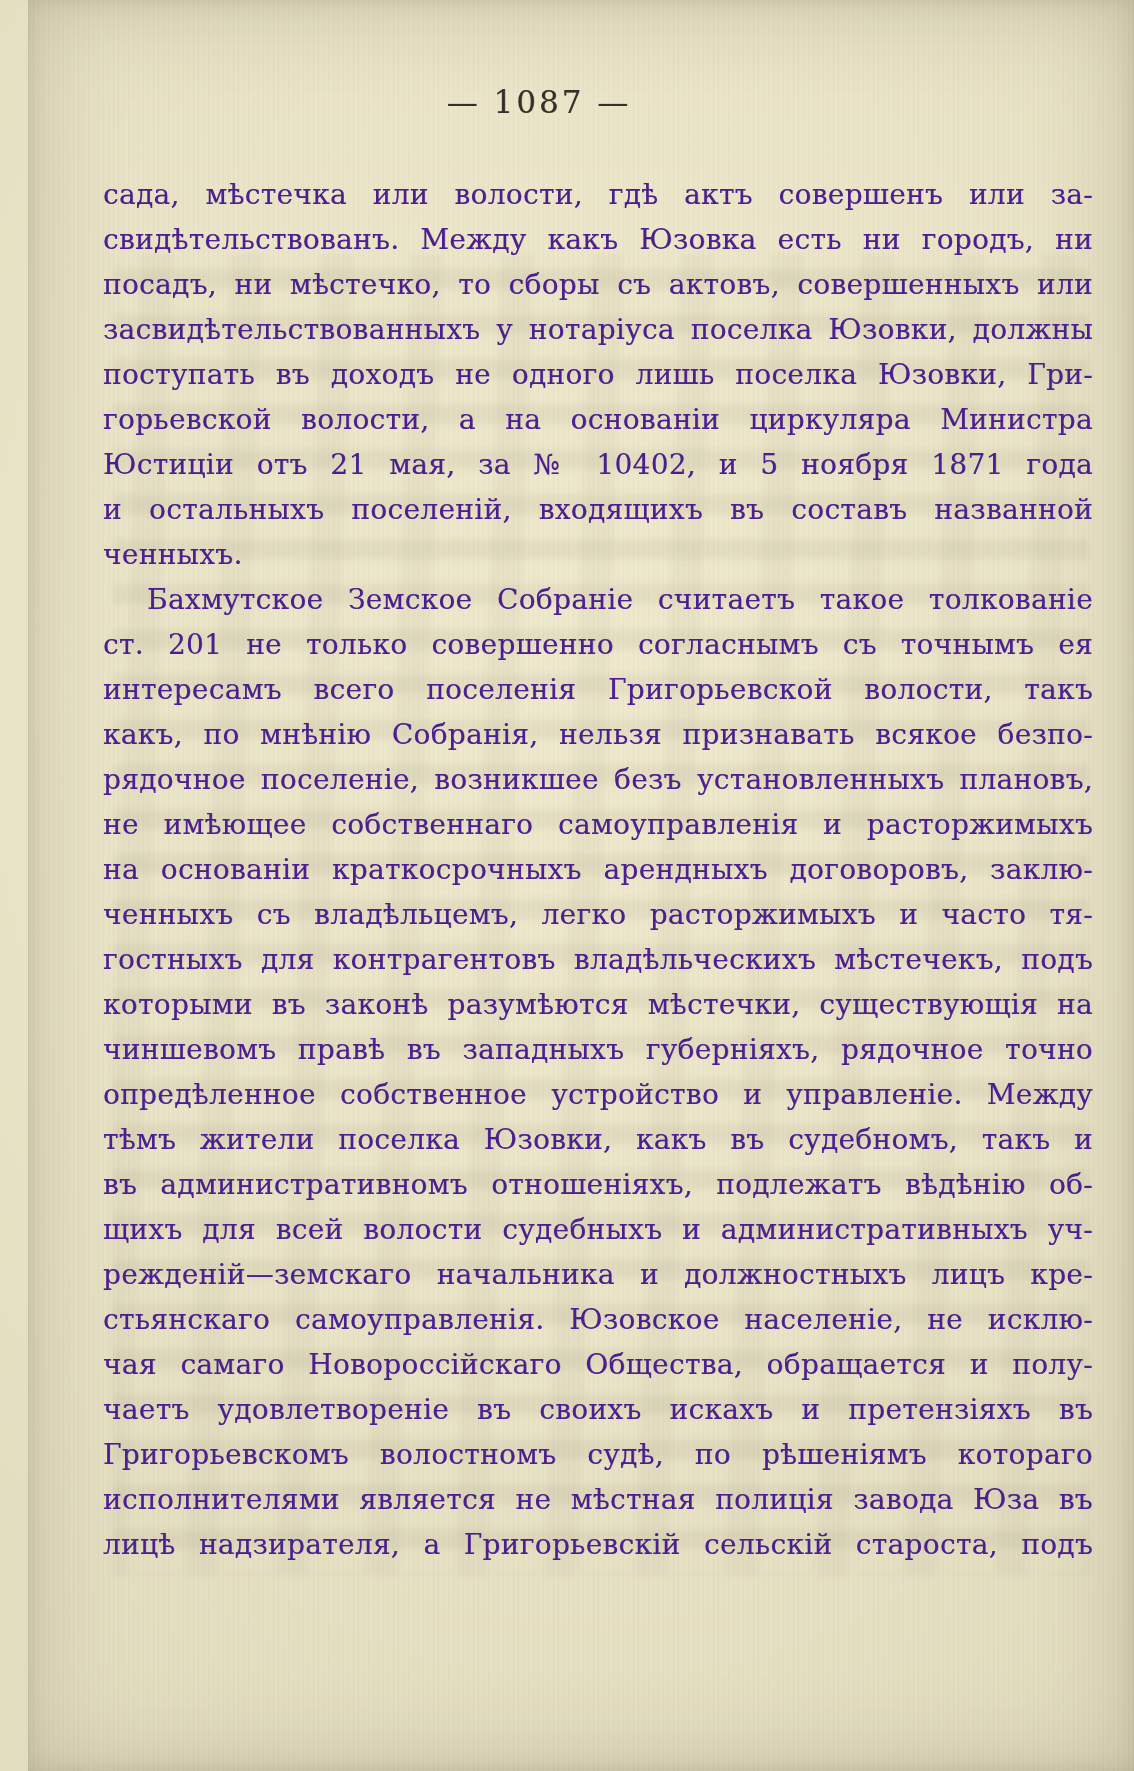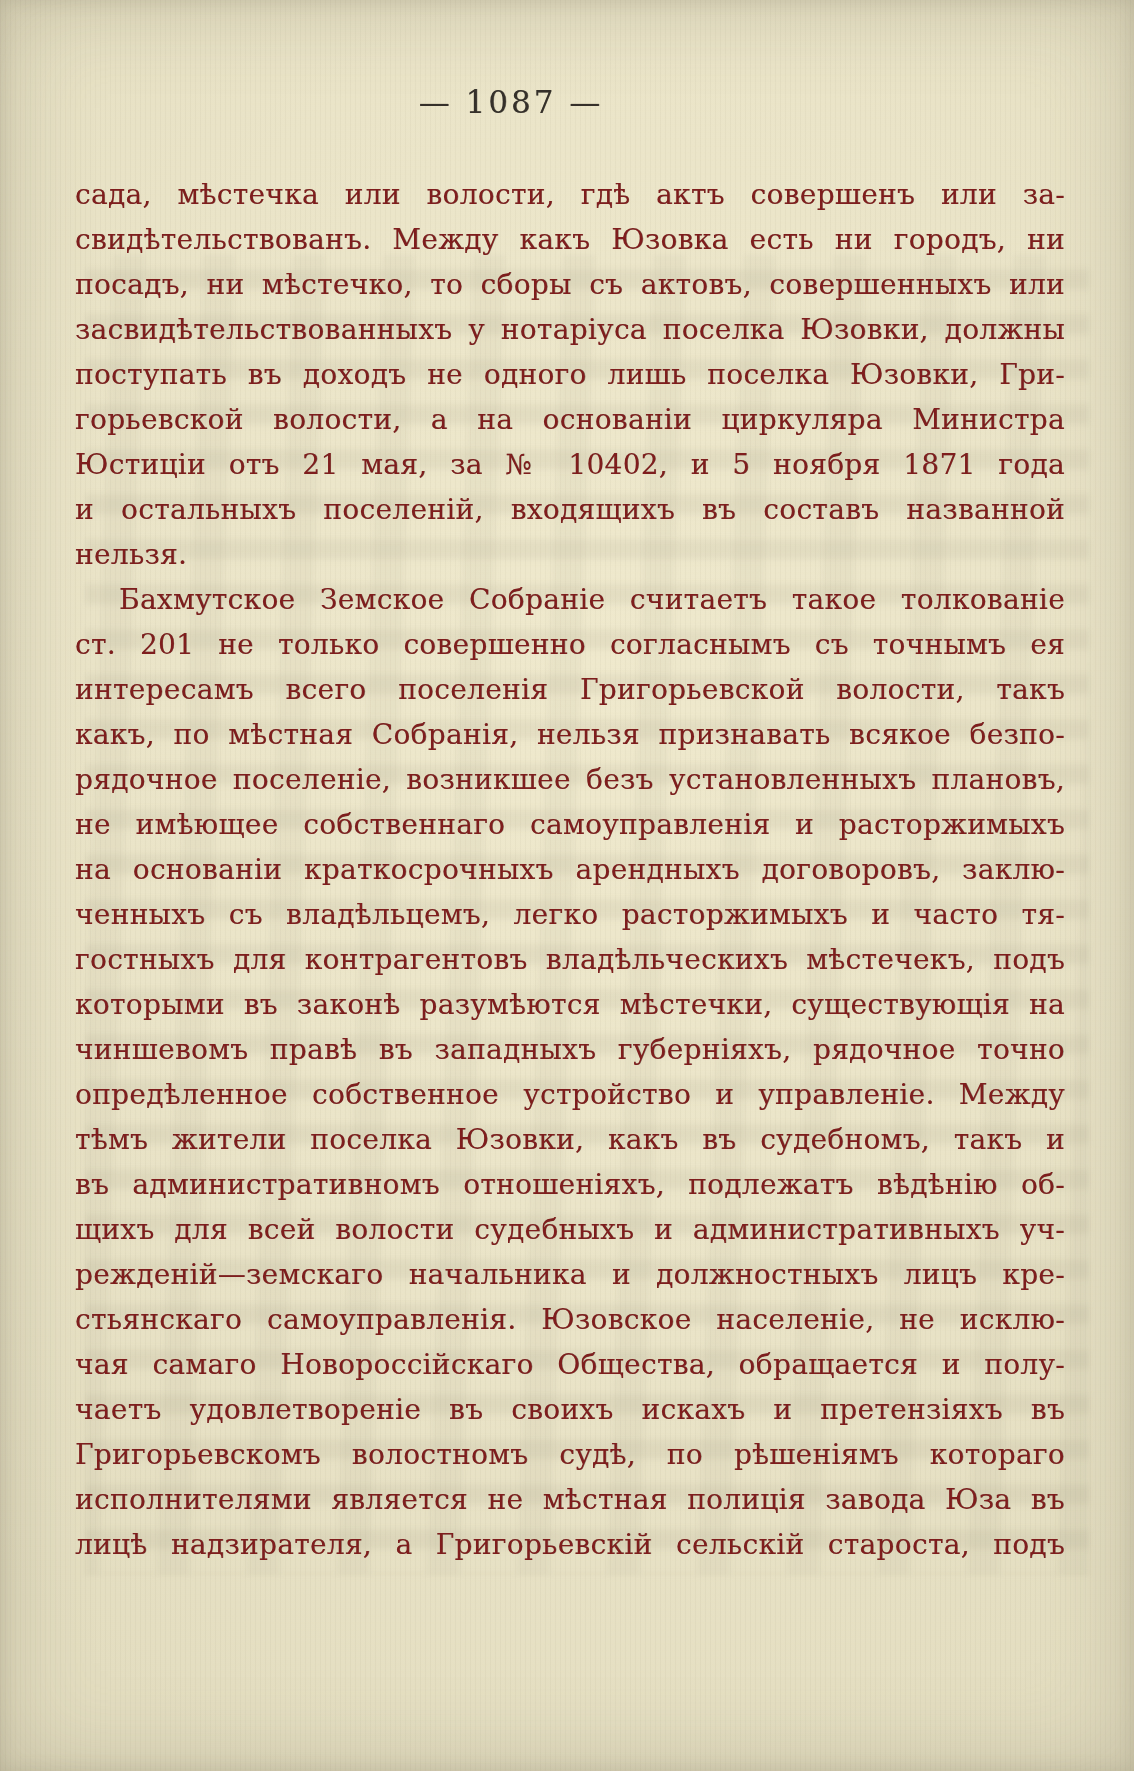--- a/index.html
+++ b/index.html
@@ -7,20 +7,21 @@
     width: 1134px; height: 1771px;
     position: relative;
     overflow: hidden;
     background:
       radial-gradient(ellipse 900px 1200px at 52% 38%, #efe9cd 0%, #eae4c8 55%, #e3ddc0 100%);
     font-family: "DejaVu Serif", "Liberation Serif", serif;
   }
   .sheet {
     position: absolute; inset: 0;
     box-shadow: inset 0 0 90px rgba(110,104,82,0.28), inset 0 0 18px rgba(110,104,82,0.18);
+    margin-left: 28px;
   }
   
   .paper-texture {
     position: absolute; inset: 0; pointer-events: none;
     background:
       repeating-linear-gradient(90deg, rgba(120,114,92,0.045) 0 1px, transparent 1px 5px),
       repeating-linear-gradient(0deg, rgba(255,252,236,0.05) 0 2px, transparent 2px 7px);
     mix-blend-mode: multiply;
   }
   
@@ -44,21 +45,21 @@
     top: 84px; left: 0; width: 1022px;
     text-align: center;
     font-size: 31px;
     letter-spacing: 3px;
     color: #35302a;
     text-shadow: 0.4px 0.4px 0.5px rgba(53,48,42,0.45);
   }
   .text-block {
     position: absolute;
     top: 172px; left: 75px; width: 990px;
-    color: #7f1d1d;
+    color: #4c1d95;
     text-shadow: 0.35px 0.35px 0.45px rgba(51,45,37,0.45);
   }
   .line {
     font-size: 28px;
     line-height: 45px;
     letter-spacing: 0.3px;
     text-align: justify;
     text-align-last: justify;
   }
   .line.para-end { text-align-last: left; }
@@ -76,27 +77,27 @@
   <div class="text-block">
     <div>
       <div class="line">сада, мѣстечка или волости, гдѣ актъ совершенъ или за-</div>
       <div class="line">свидѣтельствованъ. Между какъ Юзовка есть ни городъ, ни</div>
       <div class="line">посадъ, ни мѣстечко, то сборы съ актовъ, совершенныхъ или</div>
       <div class="line">засвидѣтельствованныхъ у нотаріуса поселка Юзовки, должны</div>
       <div class="line">поступать въ доходъ не одного лишь поселка Юзовки, Гри-</div>
       <div class="line">горьевской волости, а на основаніи циркуляра Министра</div>
       <div class="line">Юстиціи отъ 21 мая, за № 10402, и 5 ноября 1871 года</div>
       <div class="line">и остальныхъ поселеній, входящихъ въ составъ названной</div>
-      <div class="line para-end">нельзя.</div>
+      <div class="line para-end">ченныхъ.</div>
     </div>
     <div>
       <div class="line indent">Бахмутское Земское Собраніе считаетъ такое толкованіе</div>
       <div class="line">ст. 201 не только совершенно согласнымъ съ точнымъ ея</div>
       <div class="line">интересамъ всего поселенія Григорьевской волости, такъ</div>
-      <div class="line">какъ, по мѣстная Собранія, нельзя признавать всякое безпо-</div>
+      <div class="line">какъ, по мнѣнію Собранія, нельзя признавать всякое безпо-</div>
       <div class="line">рядочное поселеніе, возникшее безъ установленныхъ плановъ,</div>
       <div class="line">не имѣющее собственнаго самоуправленія и расторжимыхъ</div>
       <div class="line">на основаніи краткосрочныхъ арендныхъ договоровъ, заклю-</div>
       <div class="line">ченныхъ съ владѣльцемъ, легко расторжимыхъ и часто тя-</div>
       <div class="line">гостныхъ для контрагентовъ владѣльческихъ мѣстечекъ, подъ</div>
       <div class="line">которыми въ законѣ разумѣются мѣстечки, существующія на</div>
       <div class="line">чиншевомъ правѣ въ западныхъ губерніяхъ, рядочное точно</div>
       <div class="line">опредѣленное собственное устройство и управленіе. Между</div>
       <div class="line">тѣмъ жители поселка Юзовки, какъ въ судебномъ, такъ и</div>
       <div class="line">въ административномъ отношеніяхъ, подлежатъ вѣдѣнію об-</div>

